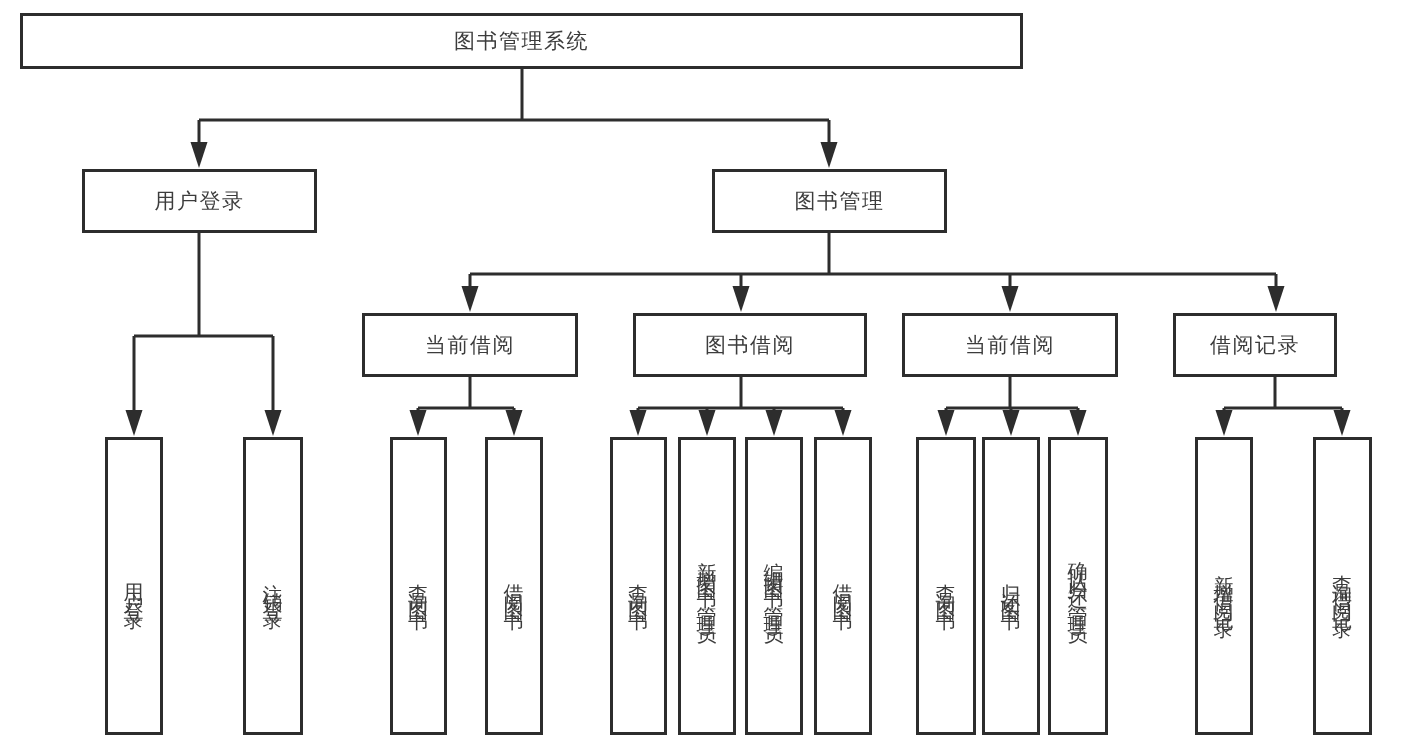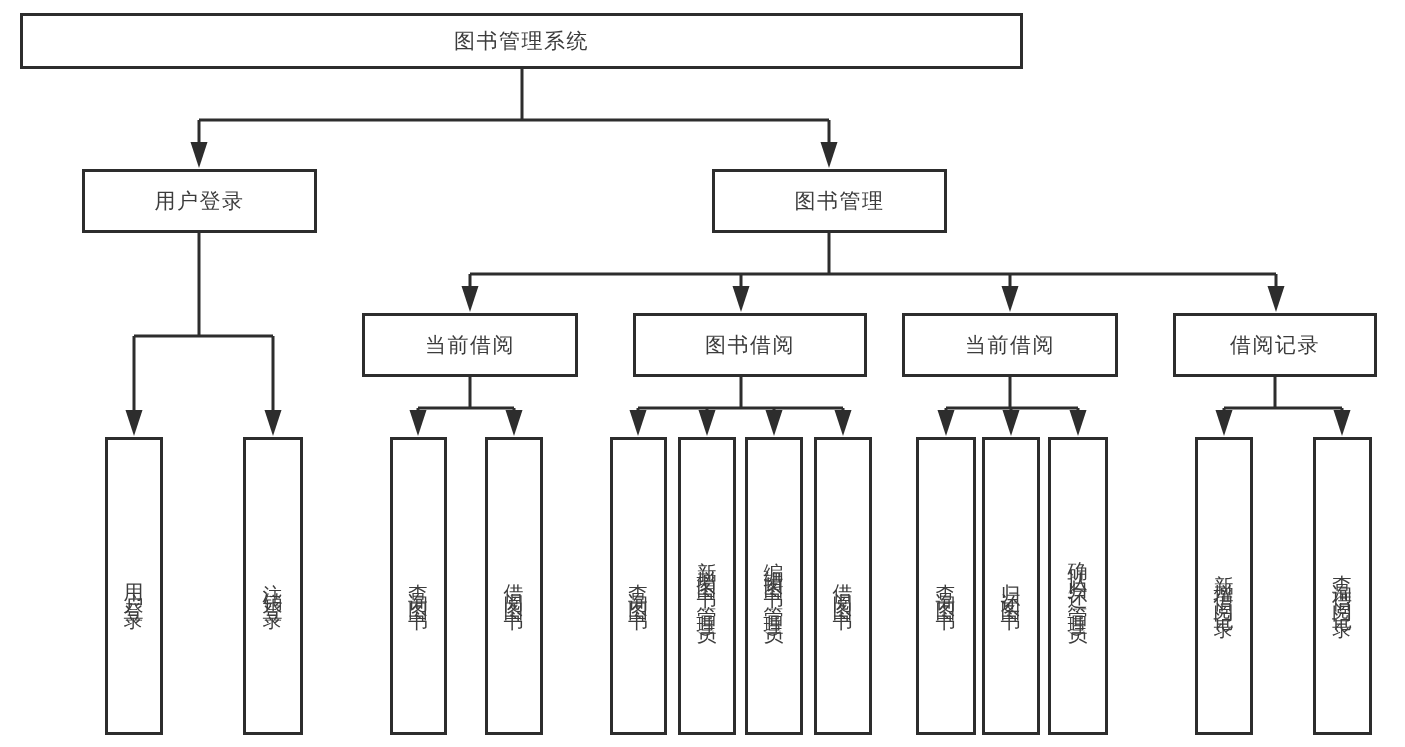--- a/index.html
+++ b/index.html
@@ -109,21 +109,21 @@
   </svg>
 
   <div class="hbox" style="left:20px;top:13px;width:1003px;height:56px;">图书管理系统</div>
 
   <div class="hbox" style="left:82px;top:169px;width:235px;height:64px;">用户登录</div>
   <div class="hbox" style="left:712px;top:169px;width:235px;height:64px;padding-left:20px;">图书管理</div>
 
   <div class="hbox" style="left:362px;top:313px;width:216px;height:64px;">当前借阅</div>
   <div class="hbox" style="left:633px;top:313px;width:234px;height:64px;">图书借阅</div>
   <div class="hbox" style="left:902px;top:313px;width:216px;height:64px;">当前借阅</div>
-  <div class="hbox" style="left:1173px;top:313px;width:204px;height:64px;">借阅记录</div>
+  <div class="hbox" style="left:1173px;top:313px;width:164px;height:64px;">借阅记录</div>
 
   <div class="vbox" style="left:105px;top:437px;width:58px;height:298px;">
     <span class="vtext">用户登录</span>
   </div>
   <div class="vbox" style="left:243px;top:437px;width:60px;height:298px;">
     <span class="vtext">注销登录</span>
   </div>
 
   <div class="vbox" style="left:390px;top:437px;width:57px;height:298px;">
     <span class="vtext">查询图书</span>

